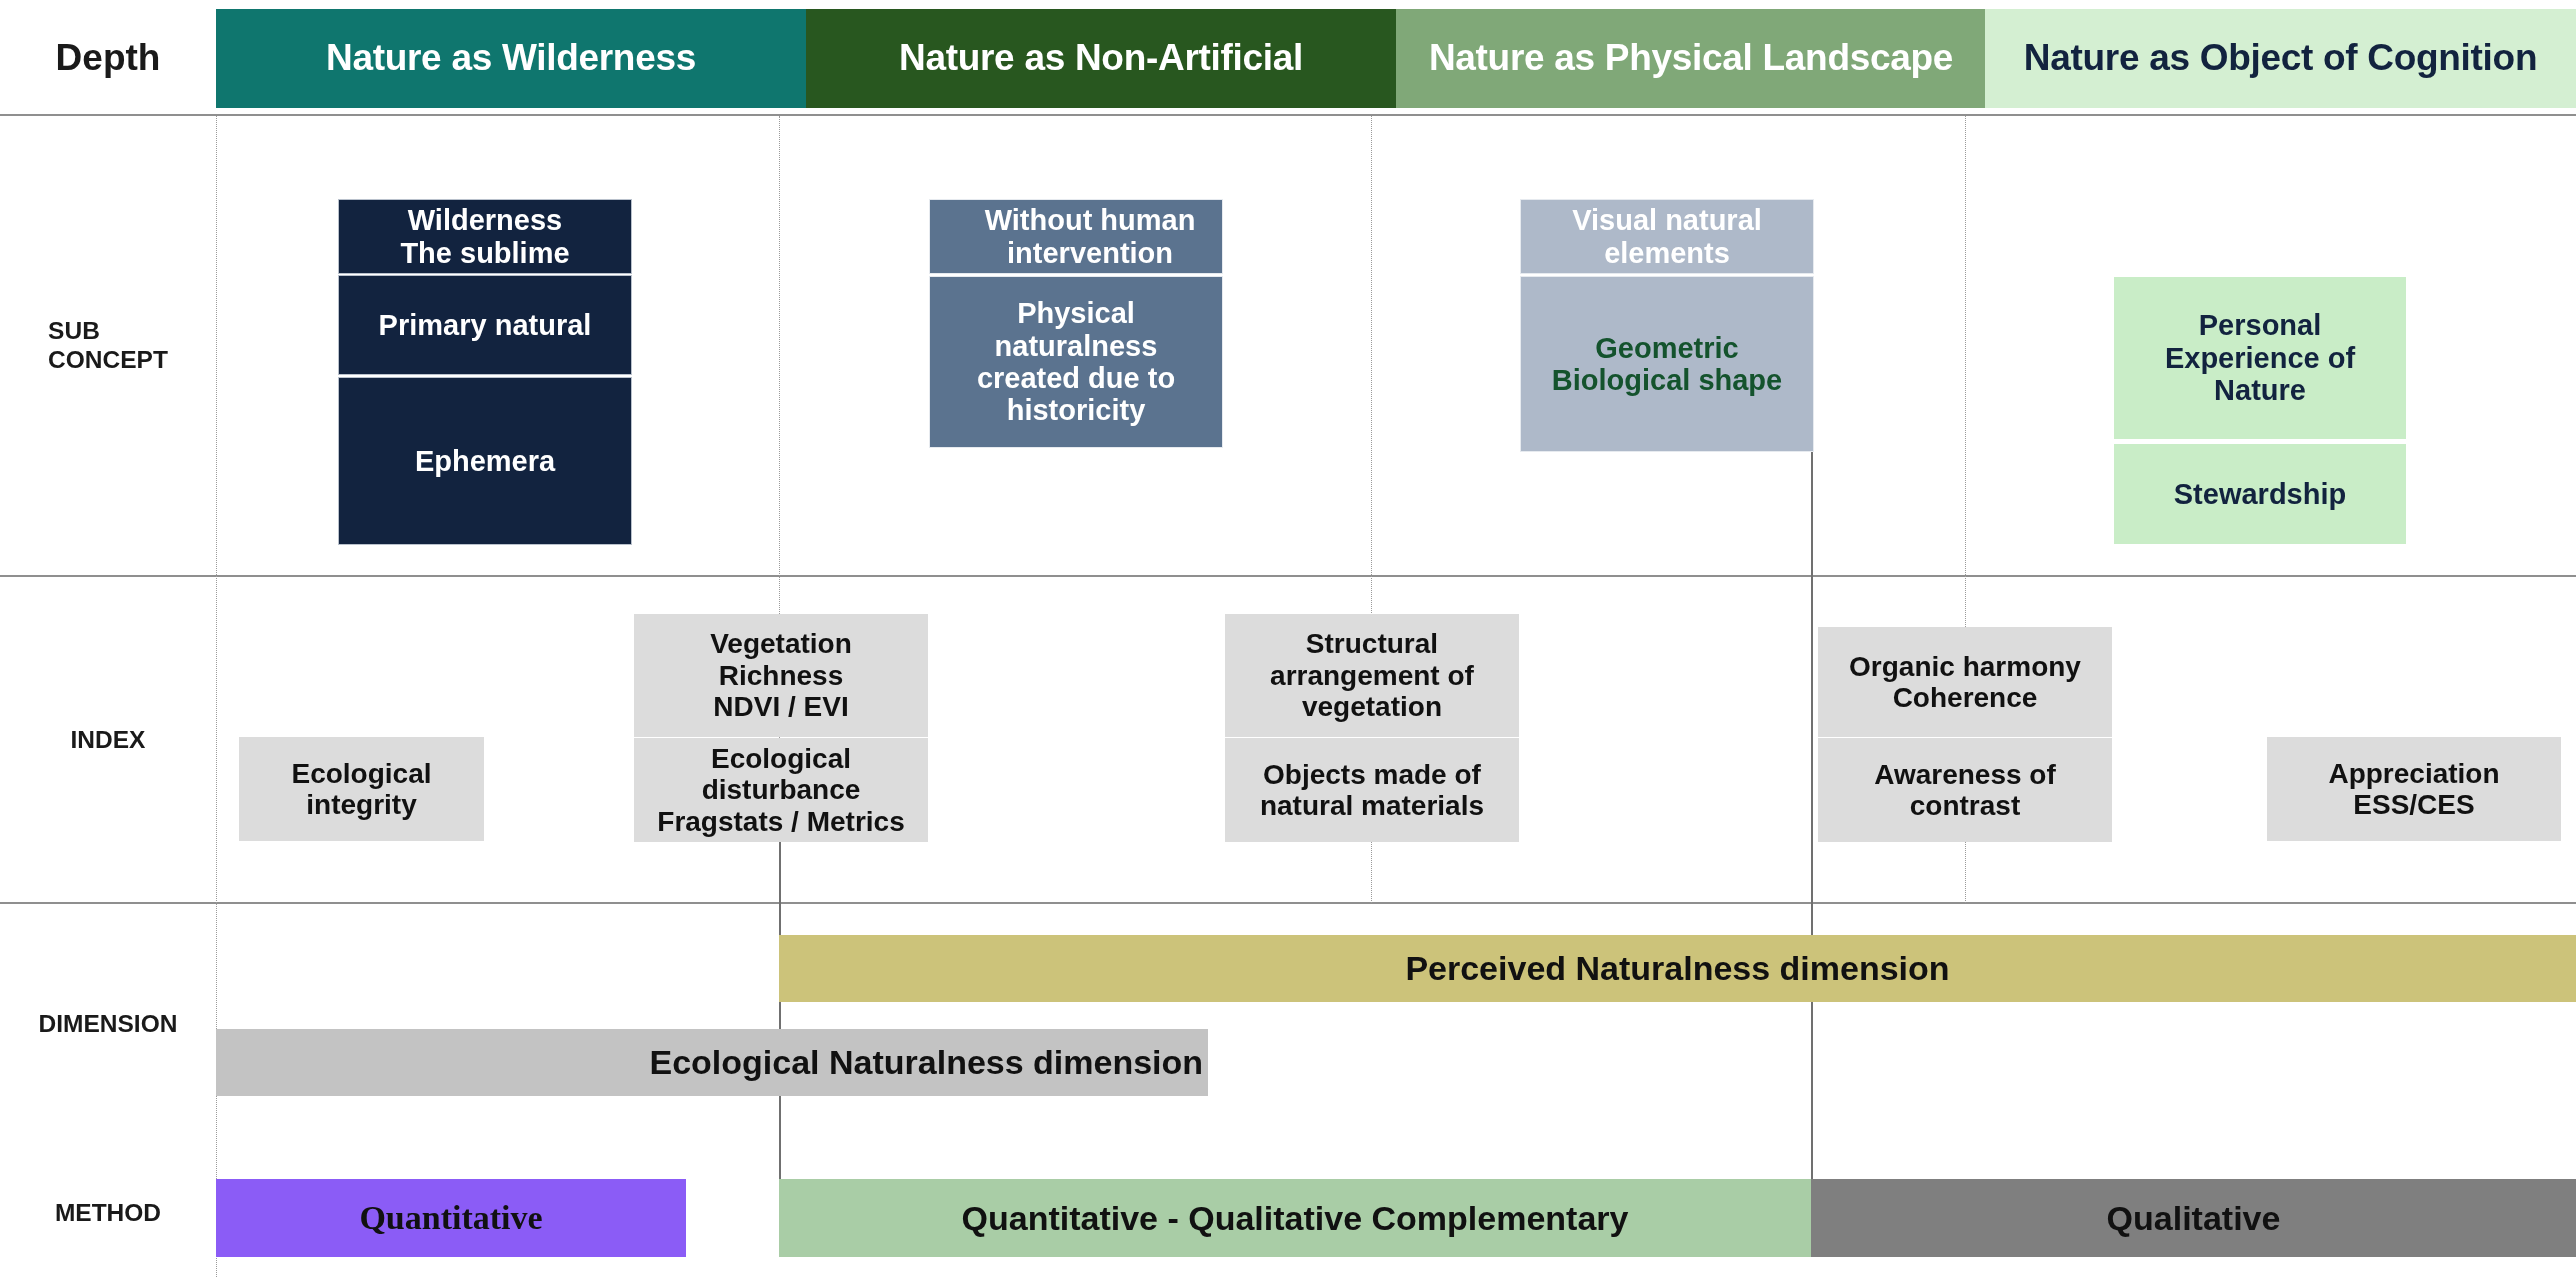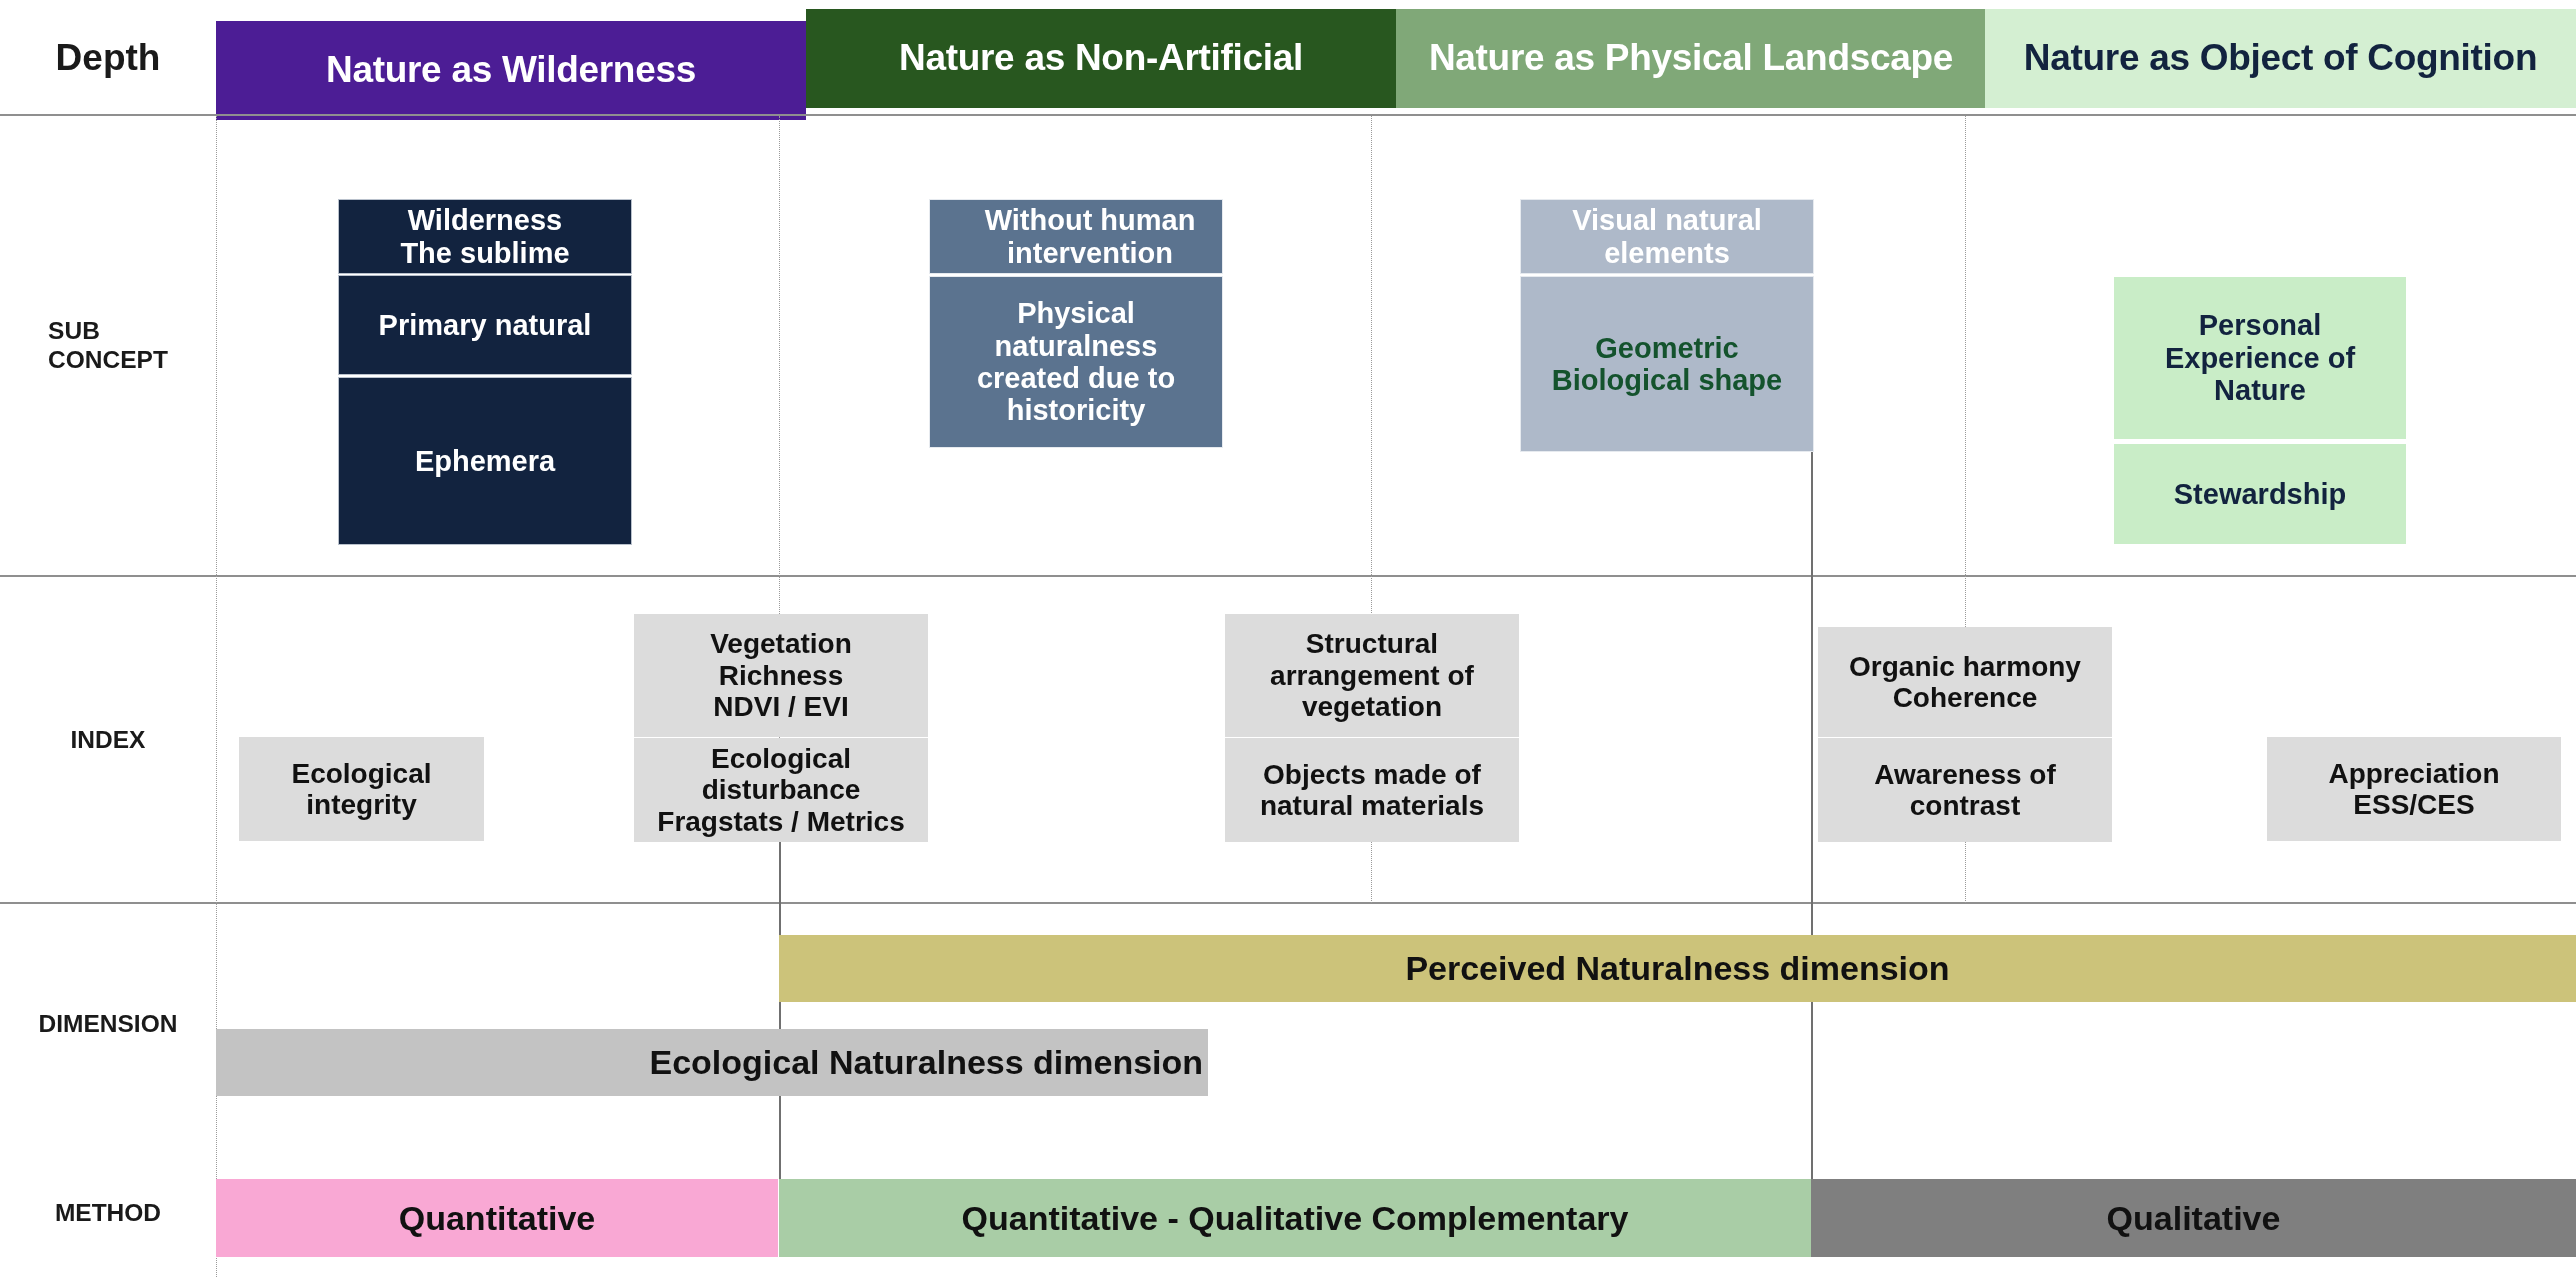--- a/index.html
+++ b/index.html
@@ -41,21 +41,21 @@
   .sub{font-size:29px;}
   .idx{font-size:28px;color:#111;background:#dcdcdc;}
   .dimbar{font-size:34px;color:#111;}
   .methbar{font-size:34px;color:#111;}
 </style>
 </head>
 <body>
 
 <div id="root">
 
-  <div class="hdr" style="left:216px;width:590px;background:#4c1d95;color:#fff;margin-top:12px;">
+  <div class="hdr" style="left:216px;width:590px;background:#0f766e;color:#fff;">
     <span>Nature as Wilderness</span>
   </div>
   <div class="hdr" style="left:806px;width:590px;background:#28571f;color:#fff;">
     <span>Nature as Non-Artificial</span>
   </div>
   <div class="hdr" style="left:1396px;width:590px;background:#80a878;color:#fff;">
     <span>Nature as Physical Landscape</span>
   </div>
   <div class="hdr" style="left:1985px;width:591px;background:#d4efd2;color:#12233f;">
     <span>Nature as Object of Cognition</span>
@@ -203,21 +203,21 @@
     </span>
   </div>
 
   <div class="box dimbar" style="left:779px;top:935px;width:1797px;height:67px;background:#ccc37a;">
     <span>Perceived Naturalness dimension</span>
   </div>
   <div class="box dimbar" style="left:216px;top:1029px;width:992px;height:67px;background:#c3c3c3;justify-content:flex-end;">
     <span>Ecological Naturalness dimension</span>
   </div>
 
-  <div class="box methbar" style="left:216px;top:1179px;width:562px;height:78px;background:#f9a8d4;">
+  <div class="box methbar" style="left:216px;top:1179px;width:470px;height:78px;background:#8b5cf6;font-family:Liberation Serif, serif;">
     <span>Quantitative</span>
   </div>
   <div class="box methbar" style="left:779px;top:1179px;width:1032px;height:78px;background:#a9cda6;">
     <span>Quantitative - Qualitative Complementary</span>
   </div>
   <div class="box methbar" style="left:1811px;top:1179px;width:765px;height:78px;background:#7f7f7f;">
     <span>Qualitative</span>
   </div>
 
 </div>

